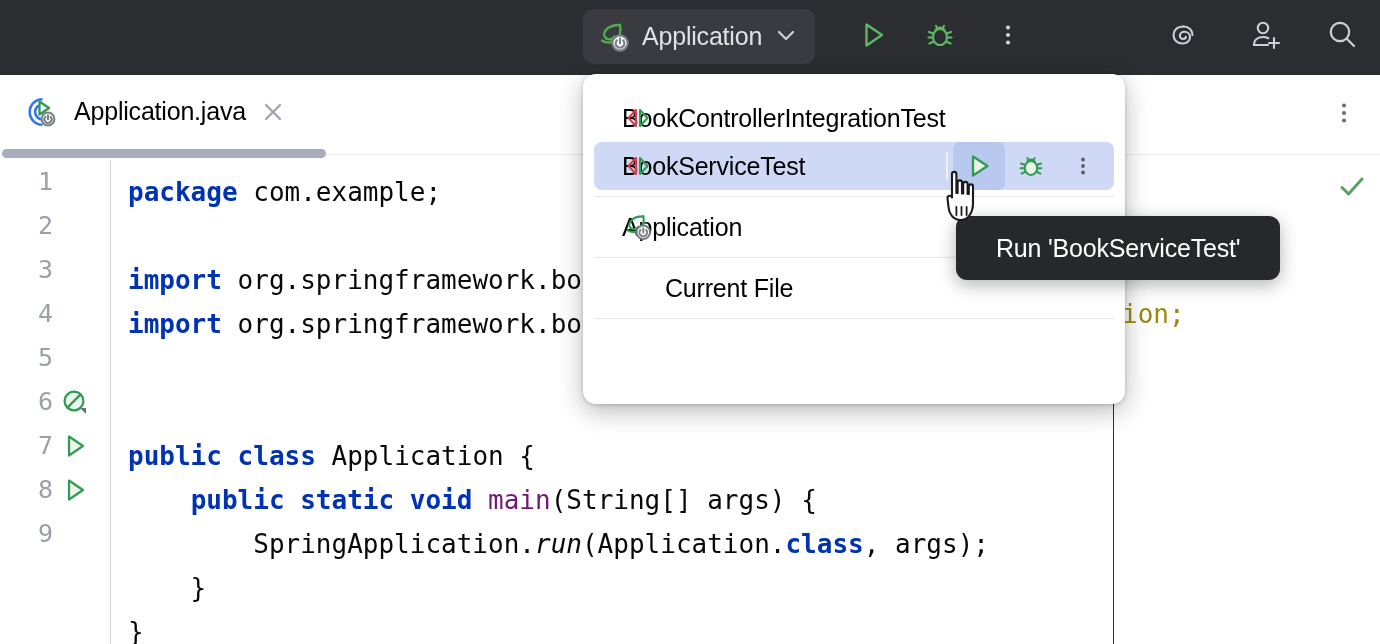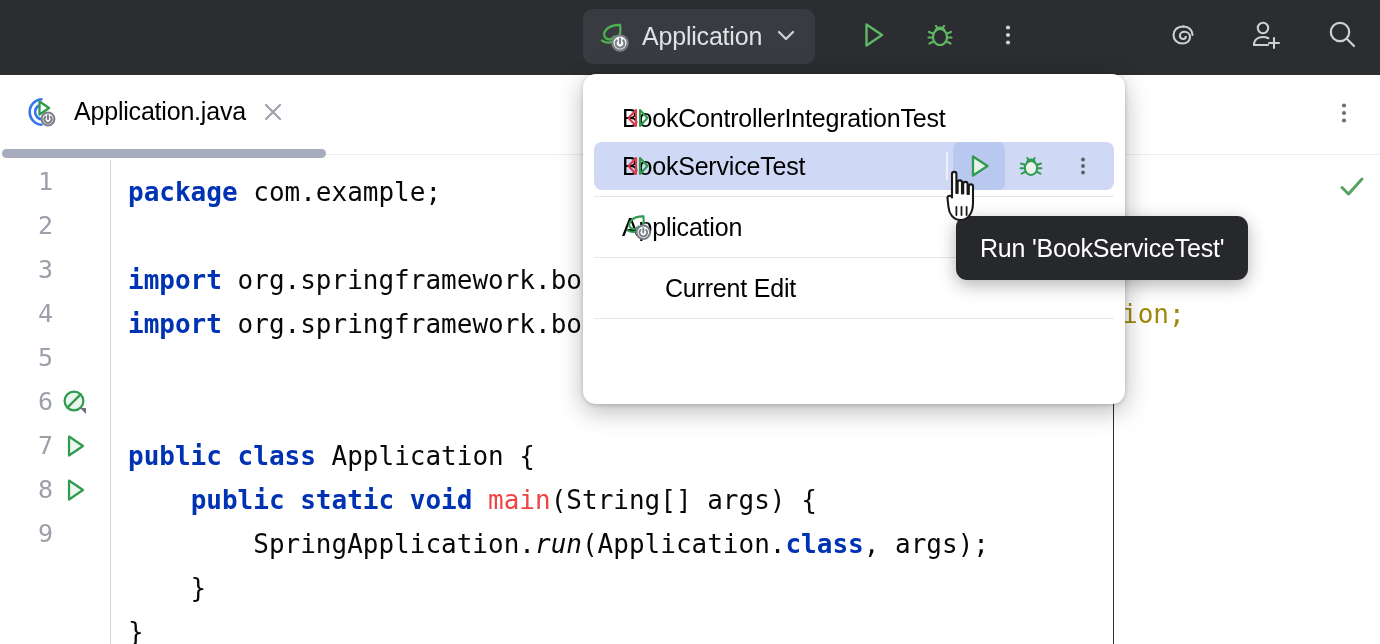--- a/index.html
+++ b/index.html
@@ -97,21 +97,21 @@
     position: absolute; left: 16px;
     height: 44px; line-height: 44px;
     font-family: "DejaVu Sans Mono", monospace;
     font-size: 26px;
     color: #080808;
     white-space: pre;
     letter-spacing: 0px;
   }
   .kw   { color: #0033B3; font-weight: 700; }
   .ann  { color: #9E880D; }
-  .meth { color: #ef4444; }
+  .meth { color: #701a75; }
   .ital { font-style: italic; }
 
   .right-margin {
     position: absolute; left: 1113px; top: 160px;
     width: 1px; height: 484px; background: #2B2D30;
   }
   .ok-check { position: absolute; left: 1337px; top: 172px; }
 
   
   .popup {
@@ -153,21 +153,21 @@
     border-radius: 7px;
   }
   .mi-act.hovered { background: #B9C8EF; }
   .menu-sep {
     height: 1px; background: #E6E6E8; margin: 6px 11px;
   }
 
   
   .tooltip {
     position: absolute; left: 956px; top: 216px;
-    height: 64px; padding: 0 24px;
+    height: 64px; padding: 0 40px;
     background: #27282B; border-radius: 11px;
     display: flex; align-items: center;
     box-shadow: 0 5px 18px rgba(0,0,0,0.30);
   }
   .tooltip-text { color: #FFFFFF; font-size: 25px; letter-spacing: -0.2px; }
 
   
   .cursor { position: absolute; left: 938px; top: 168px; }
 </style>
 </head>
@@ -402,21 +402,21 @@
           <path d="M23 18.6 L23 23.3" stroke="#7A7E85" stroke-width="2.2" stroke-linecap="round"></path>
           <path d="M19.8 20.4 A4.3 4.3 0 1 0 26.2 20.4" fill="none" stroke="#7A7E85" stroke-width="2.2" stroke-linecap="round"></path>
         </svg>
       </span>
       <span class="mi-label">Application</span>
     </div>
 
     <div class="menu-sep"></div>
 
     <div class="menu-item mi-indent">
-      <span class="mi-label">Current Edit</span>
+      <span class="mi-label">Current File</span>
     </div>
 
     <div class="menu-sep"></div>
 
   </div>
 
   <div class="tooltip">
     <span class="tooltip-text">Run 'BookServiceTest'</span>
   </div>
 

